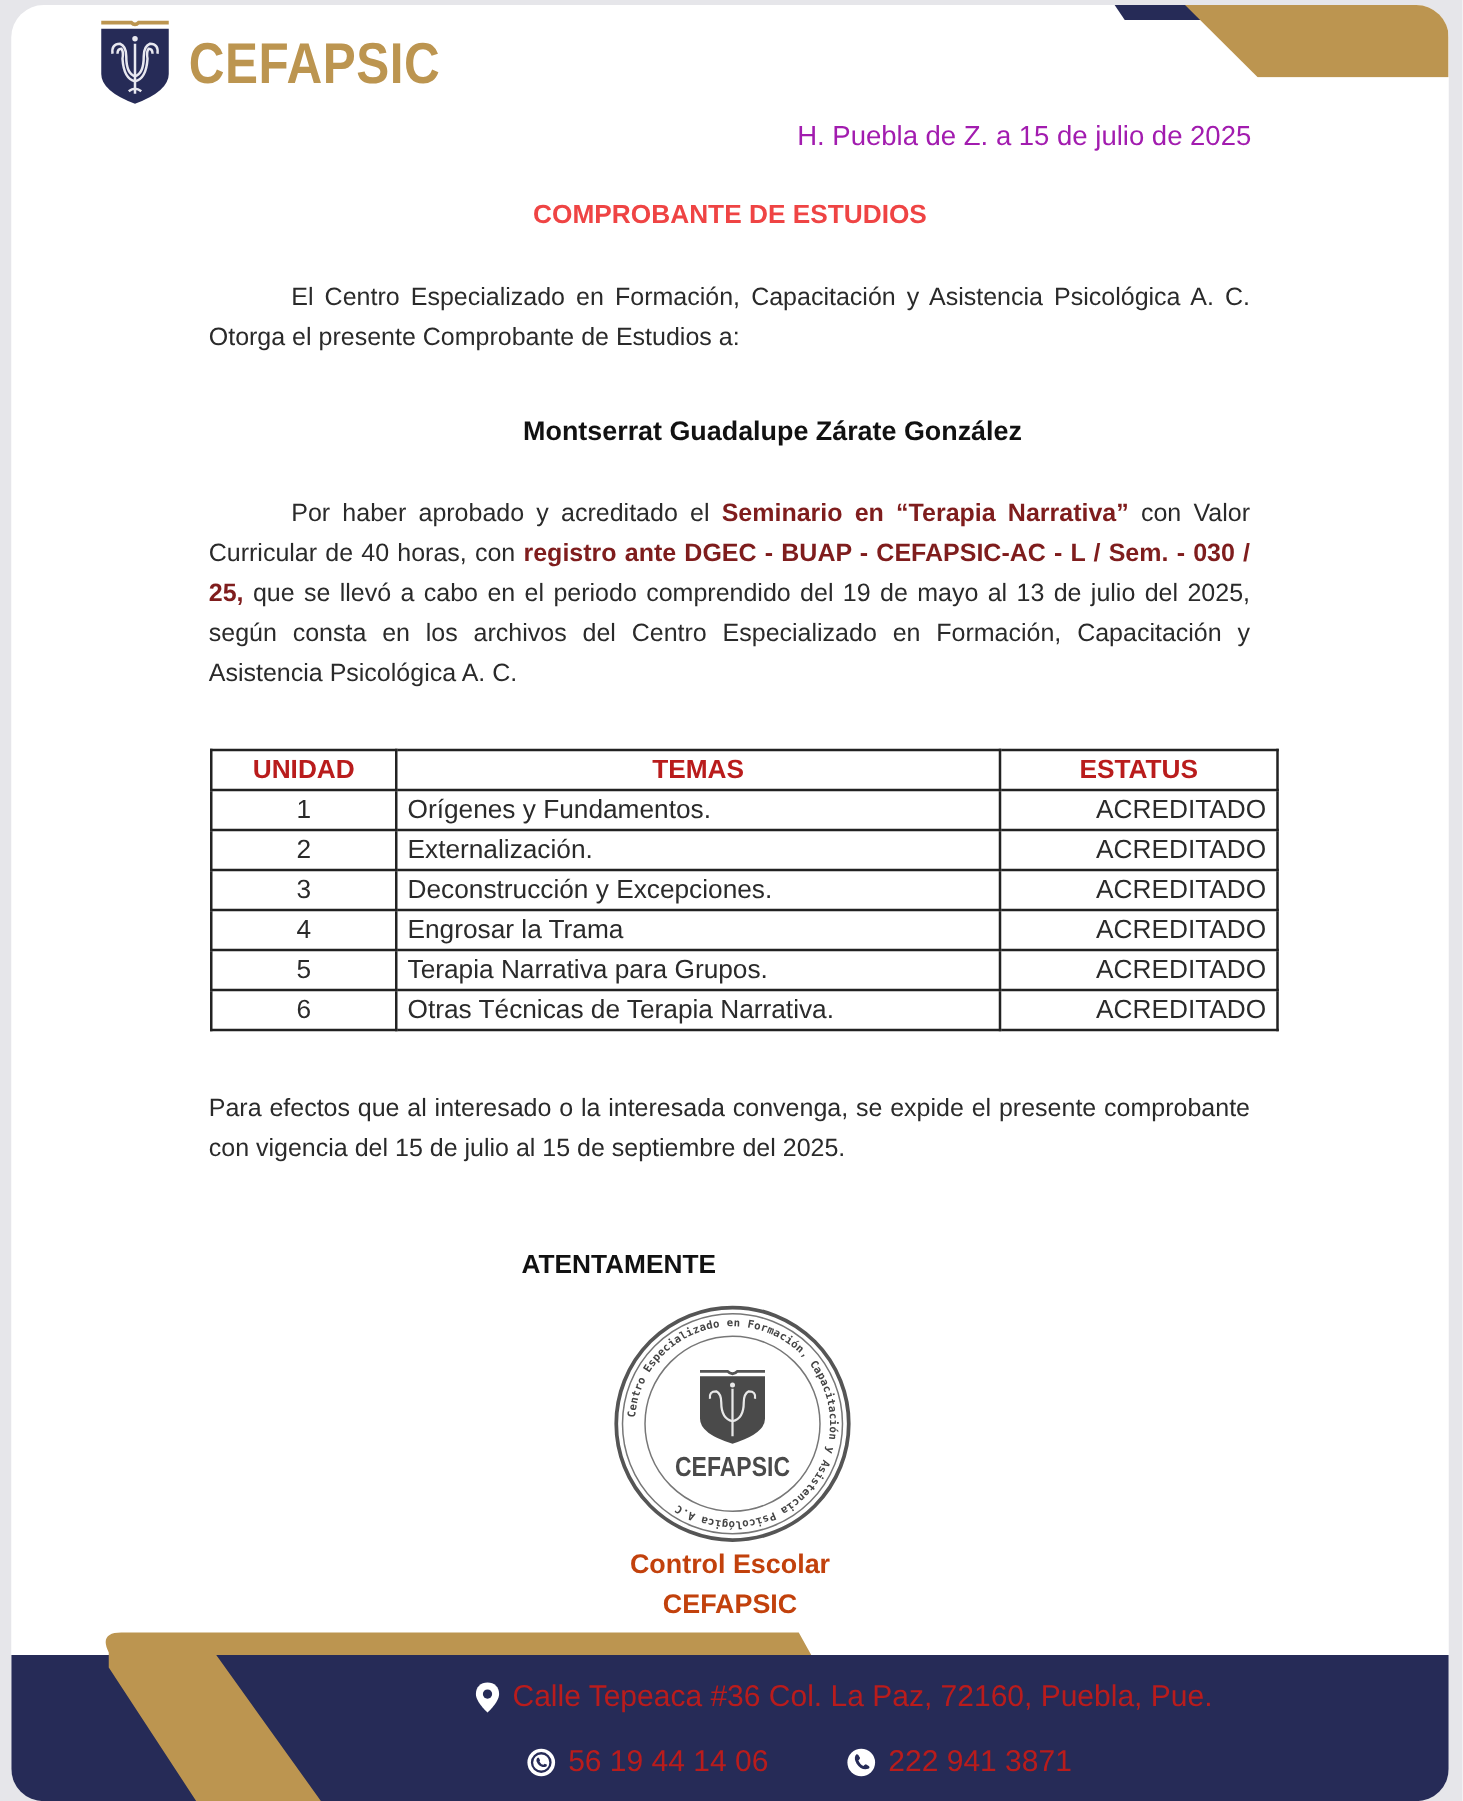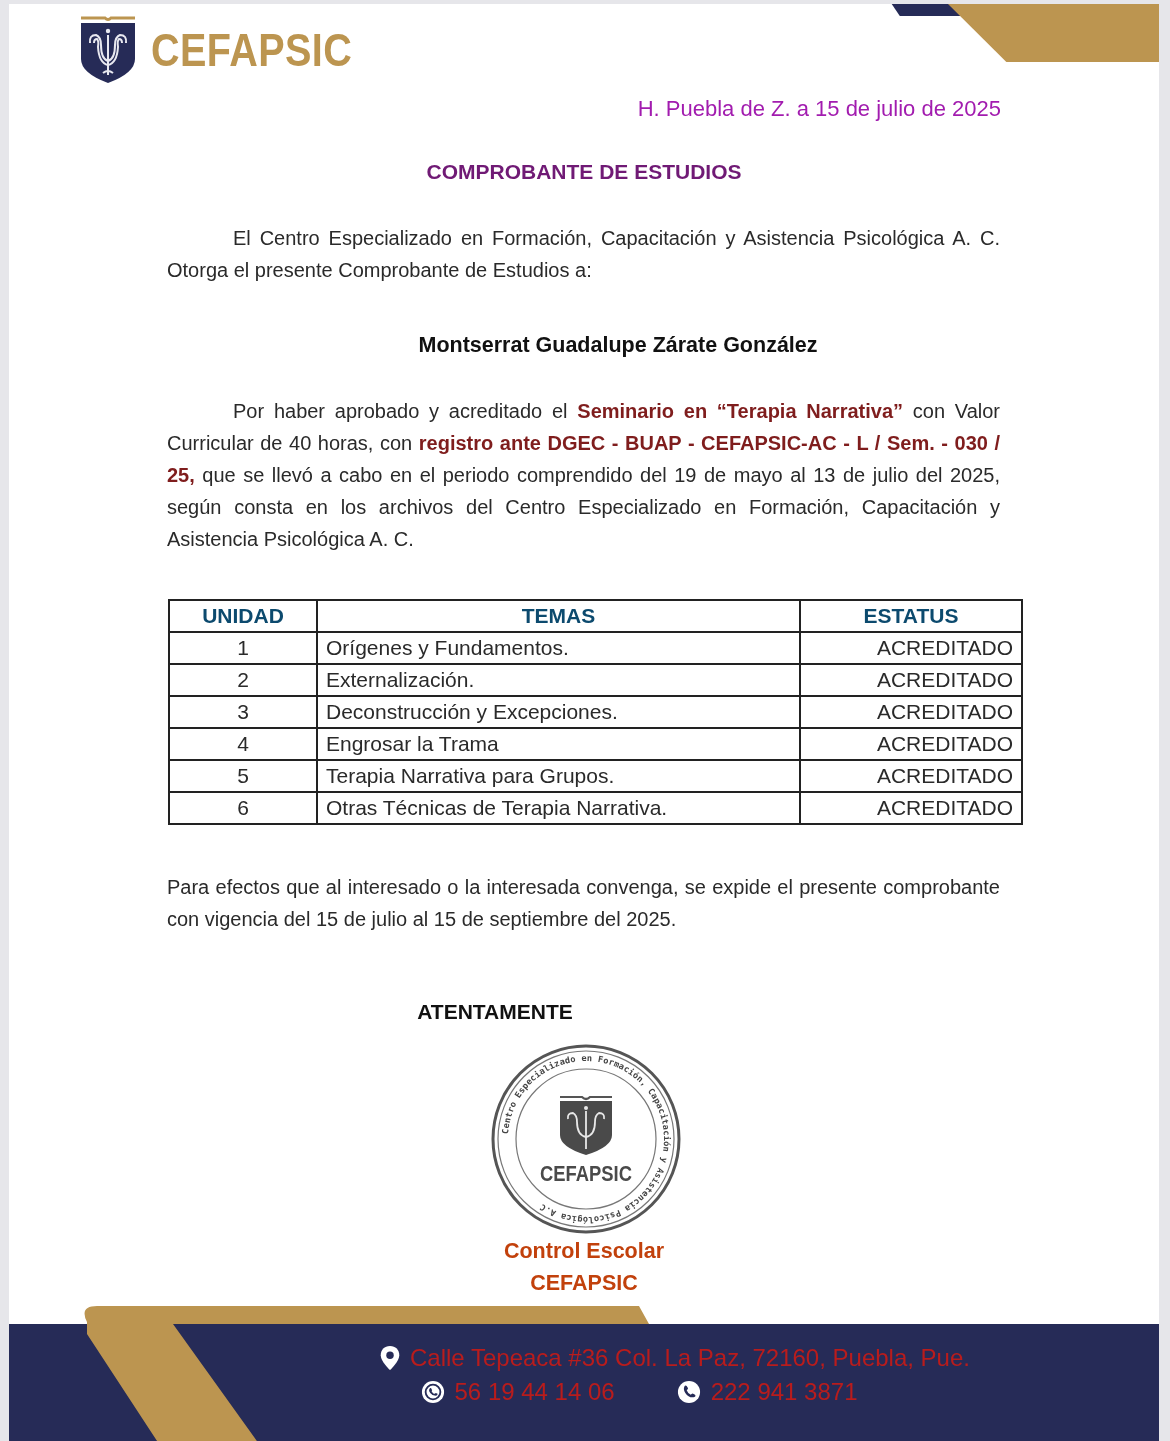--- a/index.html
+++ b/index.html
@@ -4,21 +4,21 @@
 <style>
   html, body { margin:0; padding:0; }
   body {
     width:1170px; height:1441px; position:relative; overflow:hidden;
     background:#e6e6ea;
     font-family:"Liberation Sans", "DejaVu Sans", sans-serif;
     color:#222;
   }
   .page {
     position:absolute; left:9px; top:4px; width:1150px; height:1437px;
-    background:#ffffff; overflow:hidden;
+    background:#ffffff; overflow:hidden;border-radius:26px;
   }
   
   .deco-navy {
     position:absolute; left:880px; top:-4px; width:90px; height:16px;
     background:#262B57;
     clip-path: polygon(0 0, 100% 0, 100% 100%, 12% 100%);
   }
   .deco-gold {
     position:absolute; left:935px; top:-4px; width:215px; height:62px;
     background:#BC9550;
@@ -30,42 +30,42 @@
   .logo-text {
     margin-left:14px; font-family:"Liberation Sans", sans-serif; font-weight:bold;
     font-size:46px; color:#BC9550; letter-spacing:0.5px; transform:scaleX(0.86);
     transform-origin:left center; line-height:1;
   }
   .date {
     position:absolute; right:158px; top:92px; font-size:22px; color:#a21caf;
   }
   .title {
     position:absolute; left:0; width:1150px; top:156px; text-align:center;
-    font-weight:bold; font-size:21px; color:#701a75;
+    font-weight:bold; font-size:21px; color:#ef4444;
   }
   .para {
     position:absolute; left:158px; width:833px; font-size:20px; line-height:32px;
     text-align:justify; color:#2a2a2a;
   }
   .para .indent { display:inline-block; width:66px; }
   .para b { color:#7f1d1d; }
   .p1 { top:218px; }
   .student {
     position:absolute; left:0; width:1218px; top:329px; text-align:center;
     font-weight:bold; font-size:21.5px; color:#111;
   }
   .p2 { top:391px; }
   table.units {
     position:absolute; left:159px; top:595px; width:855px;
     border-collapse:collapse; font-size:21px; color:#2a2a2a;
   }
   table.units th, table.units td {
     border:2px solid #222; height:30px; padding:0 8px;
   }
-  table.units th { font-weight:bold; color:#0c4a6e; text-align:center; }
+  table.units th { font-weight:bold; color:#b91c1c; text-align:center; }
   table.units td.num { text-align:center; width:130px; }
   table.units td.status { text-align:right; width:168px;padding-left:44px; }
   .p3 { top:867px; }
   .atte {
     position:absolute; left:0; width:972px; top:996px; text-align:center;
     font-weight:bold; font-size:21px; color:#111;
   }
   .seal { position:absolute; left:481px; top:1039px; width:192px; height:192px; }
   .sign {
     position:absolute; left:0; width:1150px; top:1231px; text-align:center;
@@ -76,21 +76,21 @@
     position:absolute; left:0; top:1320px; width:1150px; height:120px; background:#262B57;
   }
   .footer-gold {
     position:absolute; left:0; top:1300px; width:1150px; height:140px;
   }
   .footer-info {
     position:absolute; left:0; width:1150px; top:1340px; color:#b91c1c;
     text-align:center; font-size:24px;
   }
   .addr-line { display:flex; justify-content:center; align-items:center; gap:8px; margin-left:180px; }
-  .phone-line { display:flex; justify-content:center; align-items:center; gap:10px; margin-top:6px; margin-left:110px; }
+  .phone-line { display:flex; justify-content:center; align-items:center; gap:10px; margin-top:24px; margin-left:110px; }
   .phone-item { display:flex; align-items:center; gap:10px; }
   .phone-gap { width:42px; }
   .ic { width:24px; height:26px; display:inline-block; }
 </style>
 </head>
 <body>
 
 <div class="page">
 
   <div class="deco-navy"></div>

